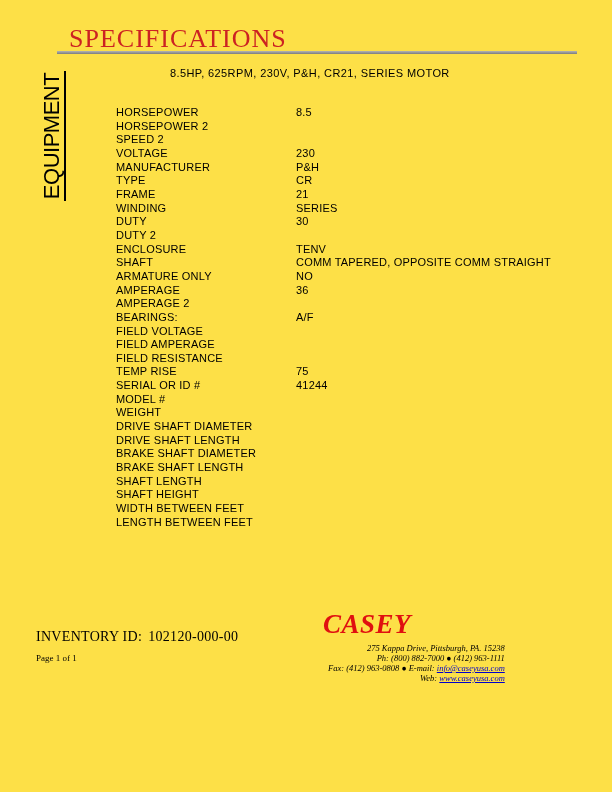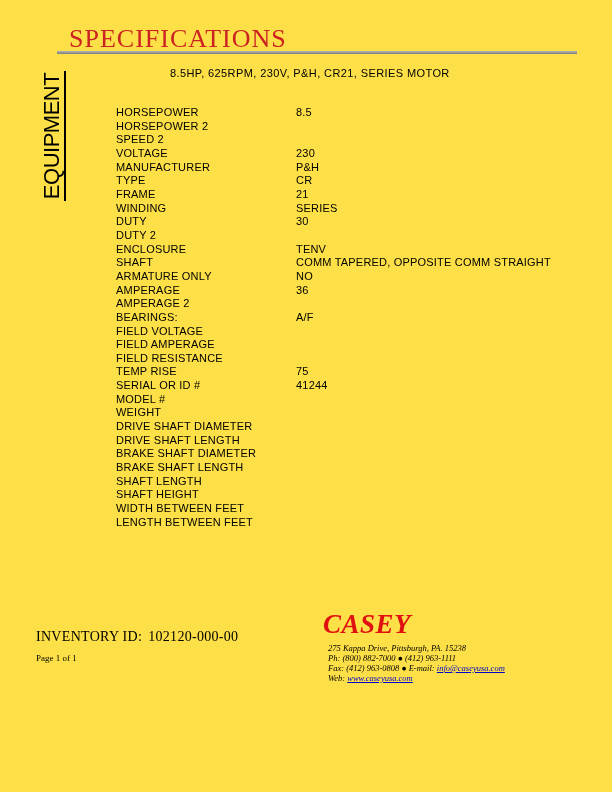--- a/index.html
+++ b/index.html
@@ -98,21 +98,21 @@
   }
   .company-address {
     position: absolute;
     left: 328px; top: 643px;
     font-family: "Liberation Serif", serif;
     font-style: italic;
     font-size: 8.5px;
     line-height: 10px;
     white-space: nowrap;
   }
-  .company-address .addr-line { height: 10px; }
+  .company-address .addr-line { height: 10px; text-align: right; }
   .link {
     color: #0000cc;
     text-decoration: underline;
     cursor: pointer;
     margin-top: 32px;
   }
 </style>
 </head>
 <body>
 

